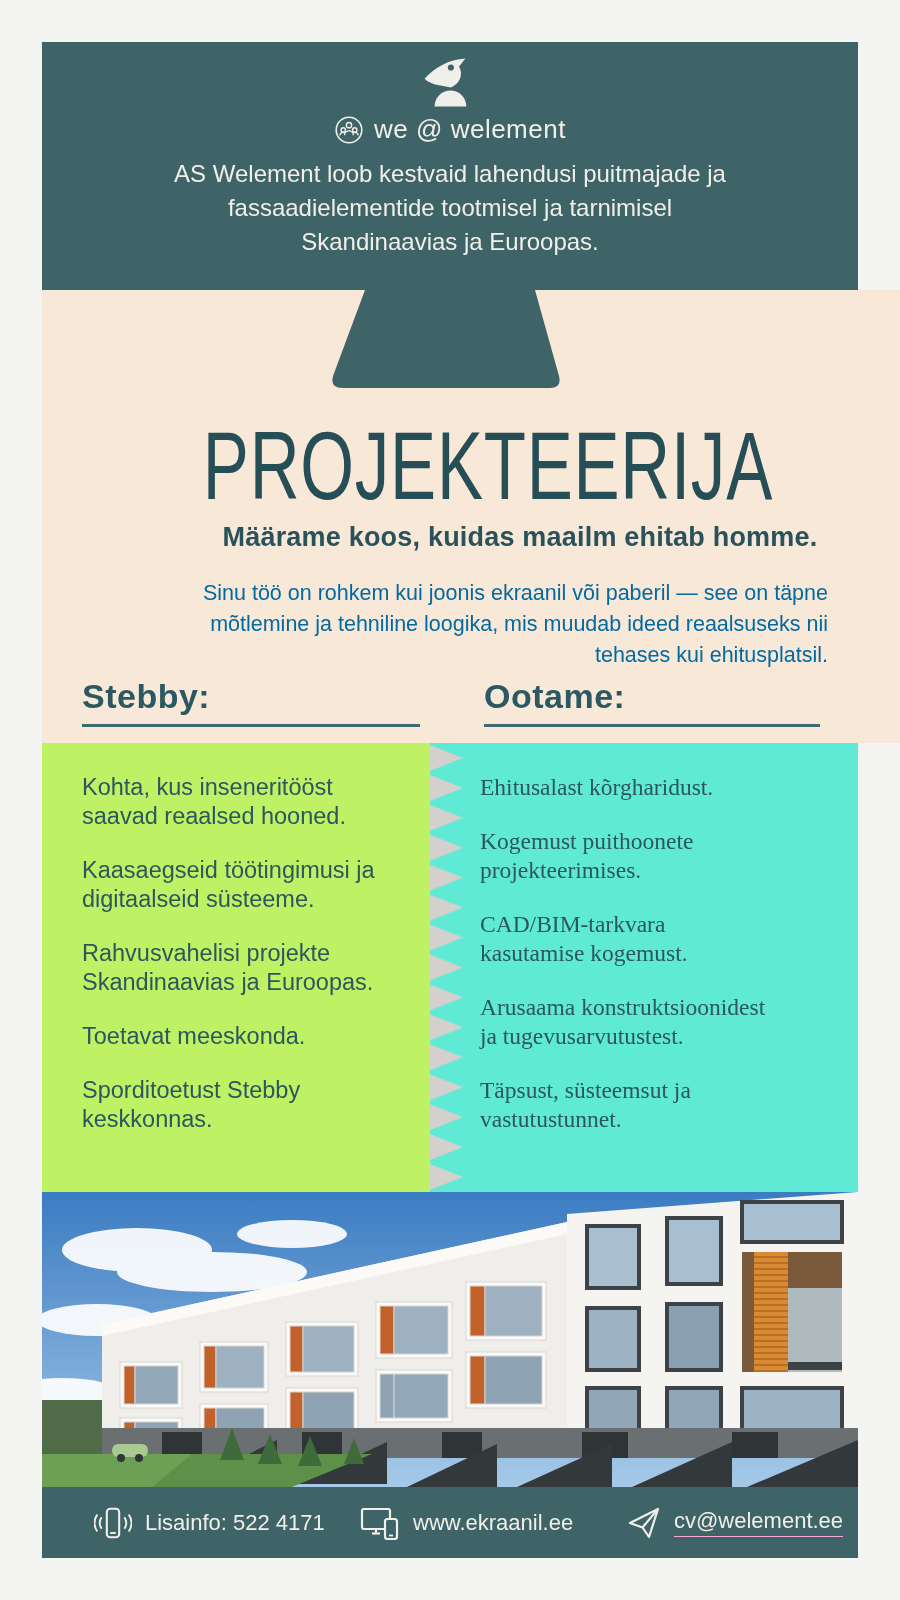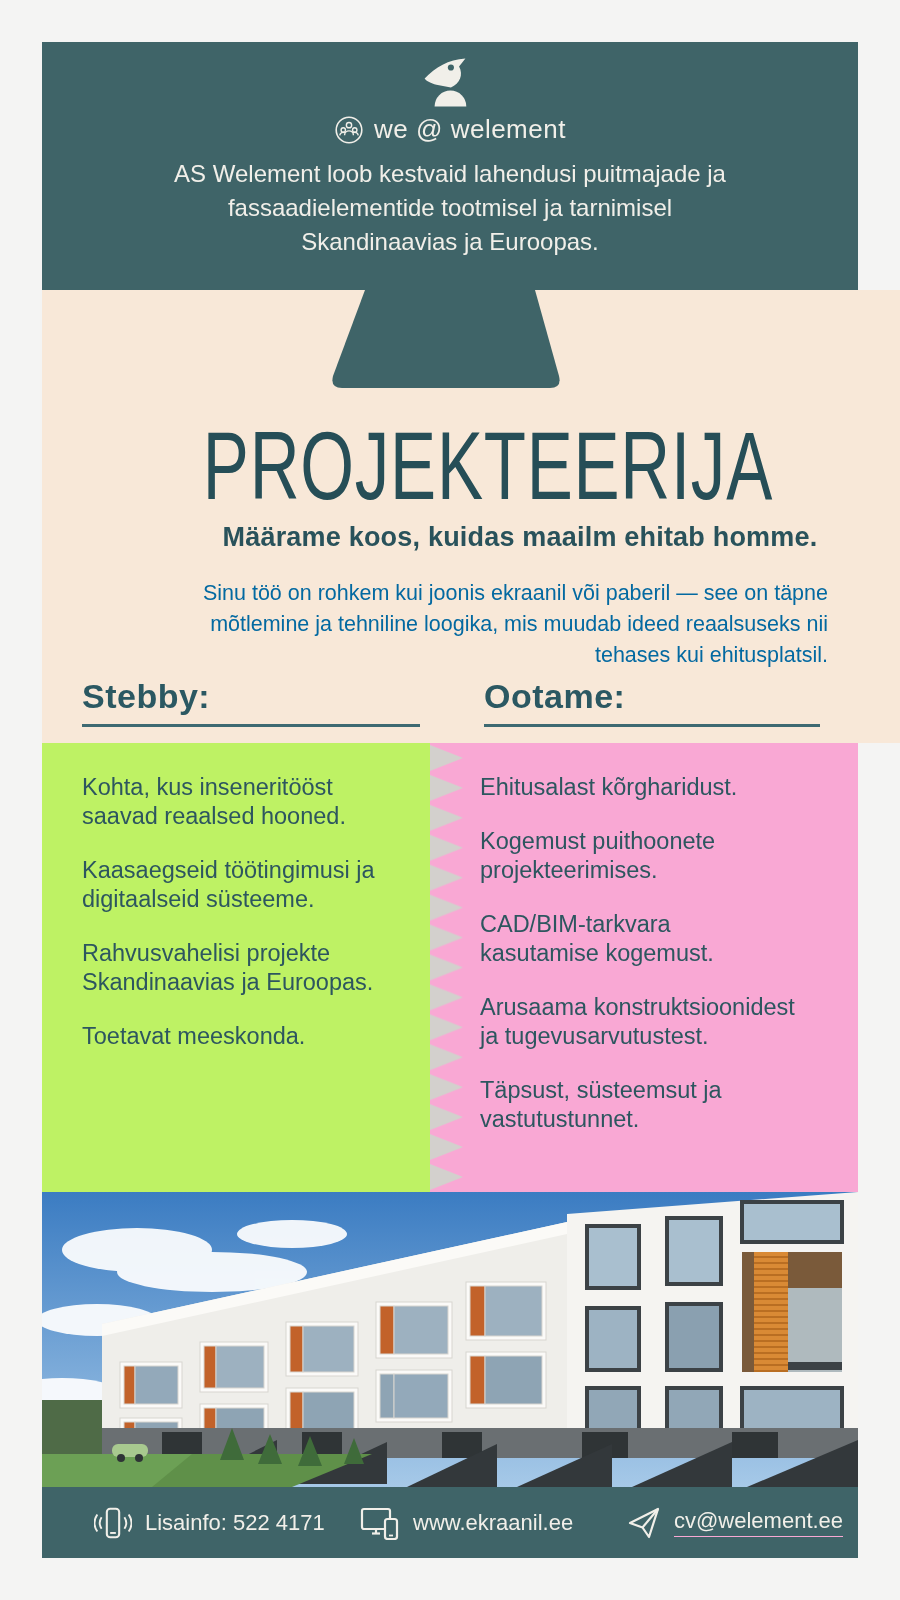--- a/index.html
+++ b/index.html
@@ -31,21 +31,21 @@
     text-align:right;font-size:21.5px;line-height:31px;color:#0369a1;white-space:pre-line;}
   .headings{position:absolute;left:40px;bottom:16px;width:738px;display:flex;}
   .col-heading{border-bottom:3px solid #3e6a72;padding-bottom:8px;
     font-size:34px;font-weight:bold;color:#2b5862;letter-spacing:.5px;}
   .col-heading.offer{width:338px;}
   .col-heading.expect{width:336px;margin-left:64px;}
 
   
   .columns{position:absolute;left:0;top:701px;width:816px;height:449px;}
   .col-left{position:absolute;left:0;top:0;width:388px;height:449px;background:#bef264;}
-  .col-right{position:absolute;left:388px;top:0;width:428px;height:449px;background:#f9a8d4;}
+  .col-right{position:absolute;left:388px;top:0;width:428px;height:449px;background:#5eead4;font-family:Liberation Serif, serif;}
   .zigzag{position:absolute;left:388px;top:0;}
   .col-items{position:absolute;top:30px;}
   .col-left .col-items{left:40px;width:330px;}
   .col-right .col-items{left:50px;width:350px;}
   .col-items p{margin:0 0 25px 0;font-size:23.5px;line-height:29px;color:#2d565f;white-space:pre-line;}
 
   
   .photo{position:absolute;left:0;top:1150px;width:816px;height:295px;}
 
   
@@ -109,20 +109,22 @@
   <div class="columns">
     <div class="col-left">
       <div class="col-items">
         <p>Kohta, kus inseneritööst
 saavad reaalsed hooned.</p>
         <p>Kaasaegseid töötingimusi ja
 digitaalseid süsteeme.</p>
         <p>Rahvusvahelisi projekte
 Skandinaavias ja Euroopas.</p>
         <p>Toetavat meeskonda.</p>
+        <p>Sporditoetust Stebby
+keskkonnas.</p>
       </div>
     </div>
     <div class="col-right">
       <div class="col-items">
         <p>Ehitusalast kõrgharidust.</p>
         <p>Kogemust puithoonete
 projekteerimises.</p>
         <p>CAD/BIM-tarkvara
 kasutamise kogemust.</p>
         <p>Arusaama konstruktsioonidest

